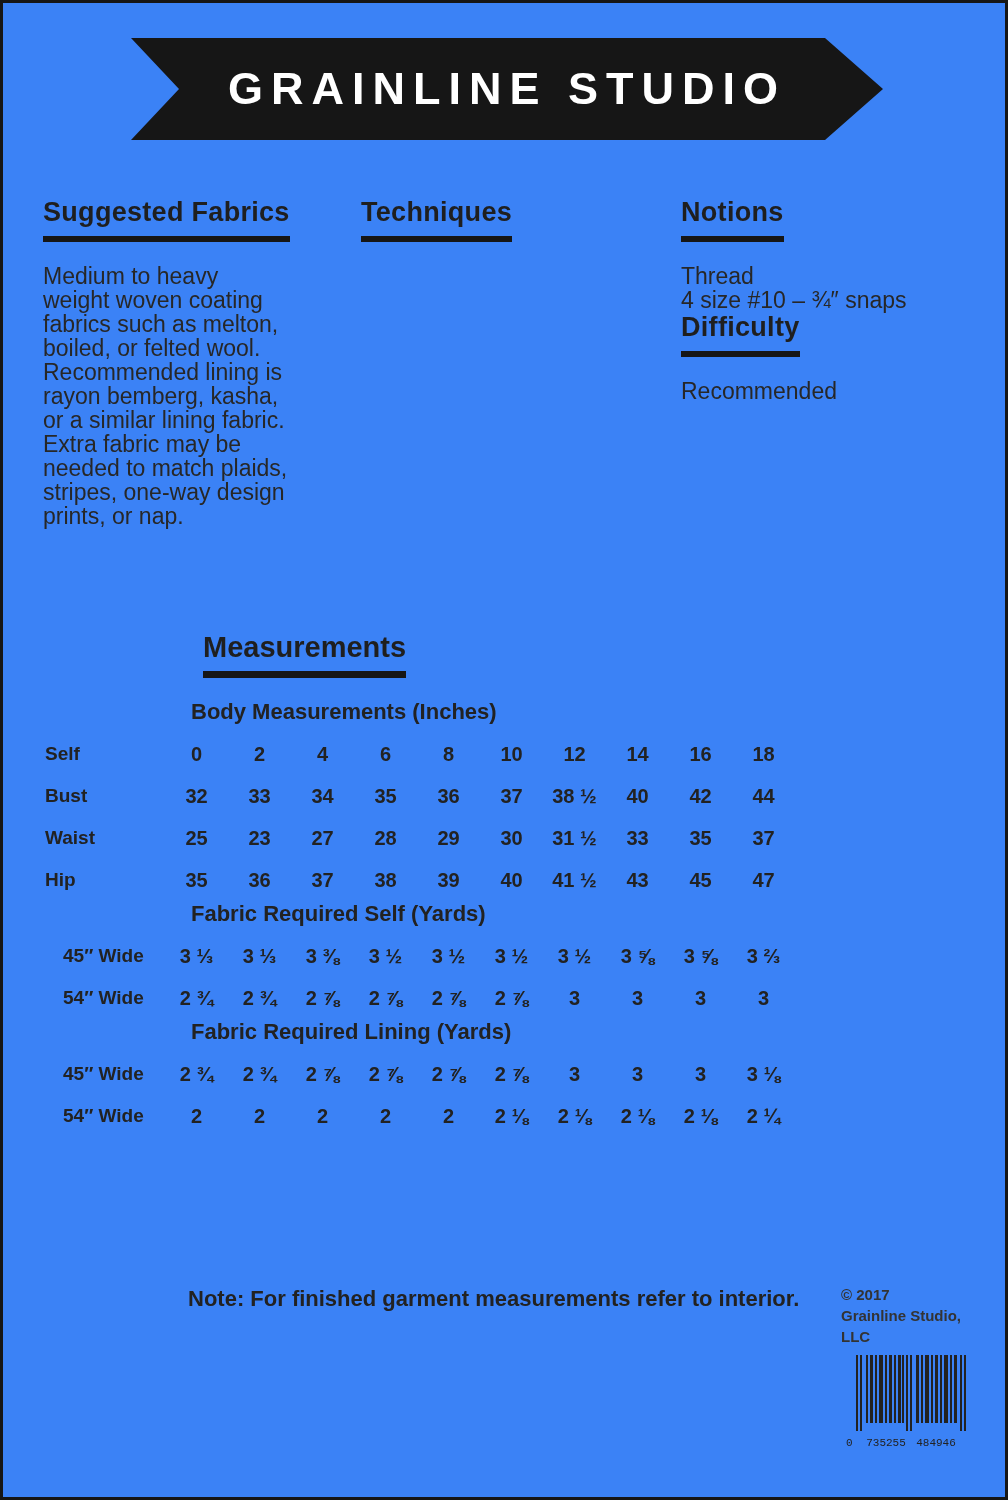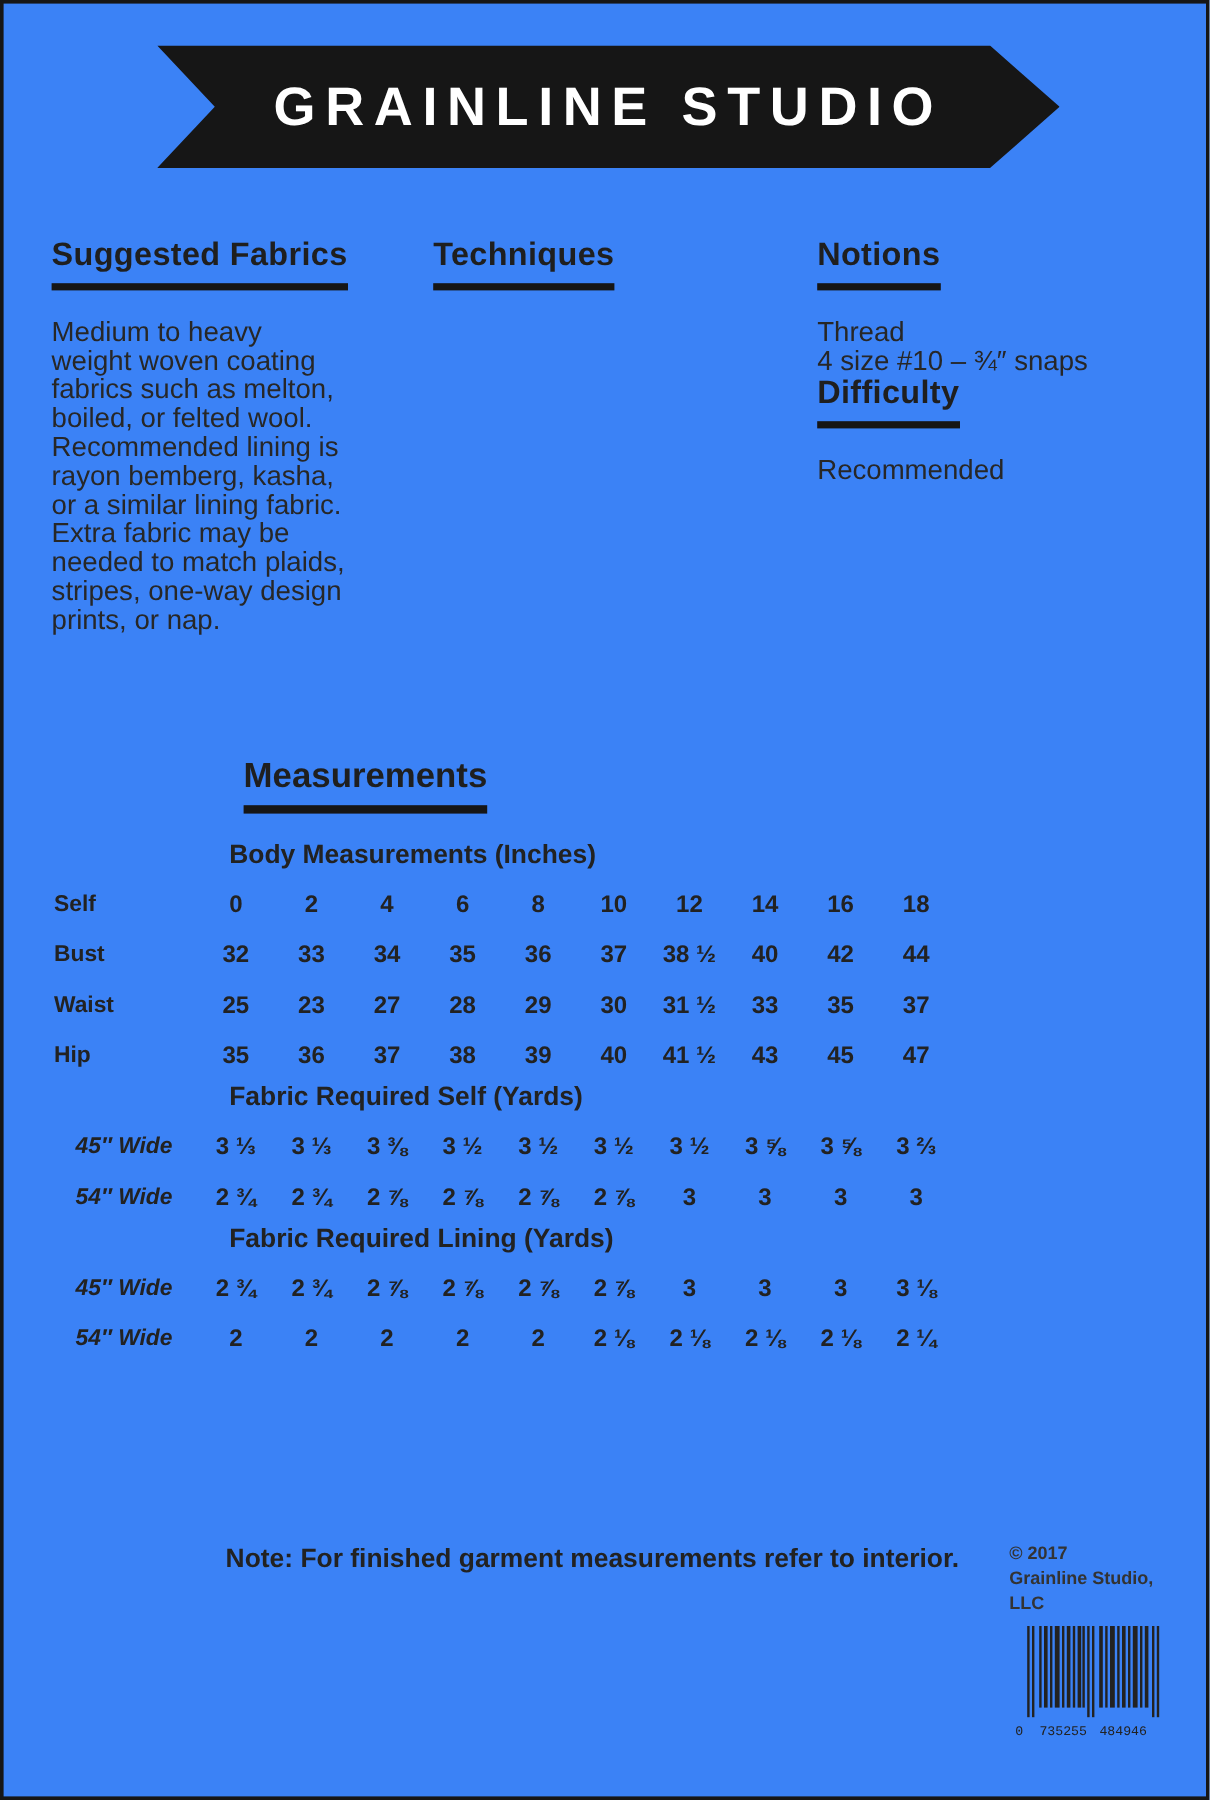--- a/index.html
+++ b/index.html
@@ -52,21 +52,21 @@
   }
   .meas { position:absolute; left:40px; top:696px; width:752px; }
   h3.table-title { margin:0 0 0 148px; font-size:22px; font-weight:700; color:#222; }
   .rows { margin-top:8px; }
   .trow {
     display:grid; grid-template-columns:122px repeat(10,63px);
     align-items:center; height:42px;
     font-size:20px; font-weight:700; color:#222;
   }
   .tlabel { font-size:19px; padding-left:2px; white-space:nowrap; }
-  .trow.indent .tlabel { padding-left:20px;font-style:italic; }
+  .trow.indent .tlabel { padding-left:20px; }
   .tcell { text-align:center; white-space:nowrap; }
   .gap-title { margin-top:24px; }
   .interfacing {
     margin:26px 0 0 14px;
     font-size:22px; font-weight:700; color:#222; white-space:pre-wrap;
   }
 
   
   .note {
     position:absolute; left:185px; top:1283px;

